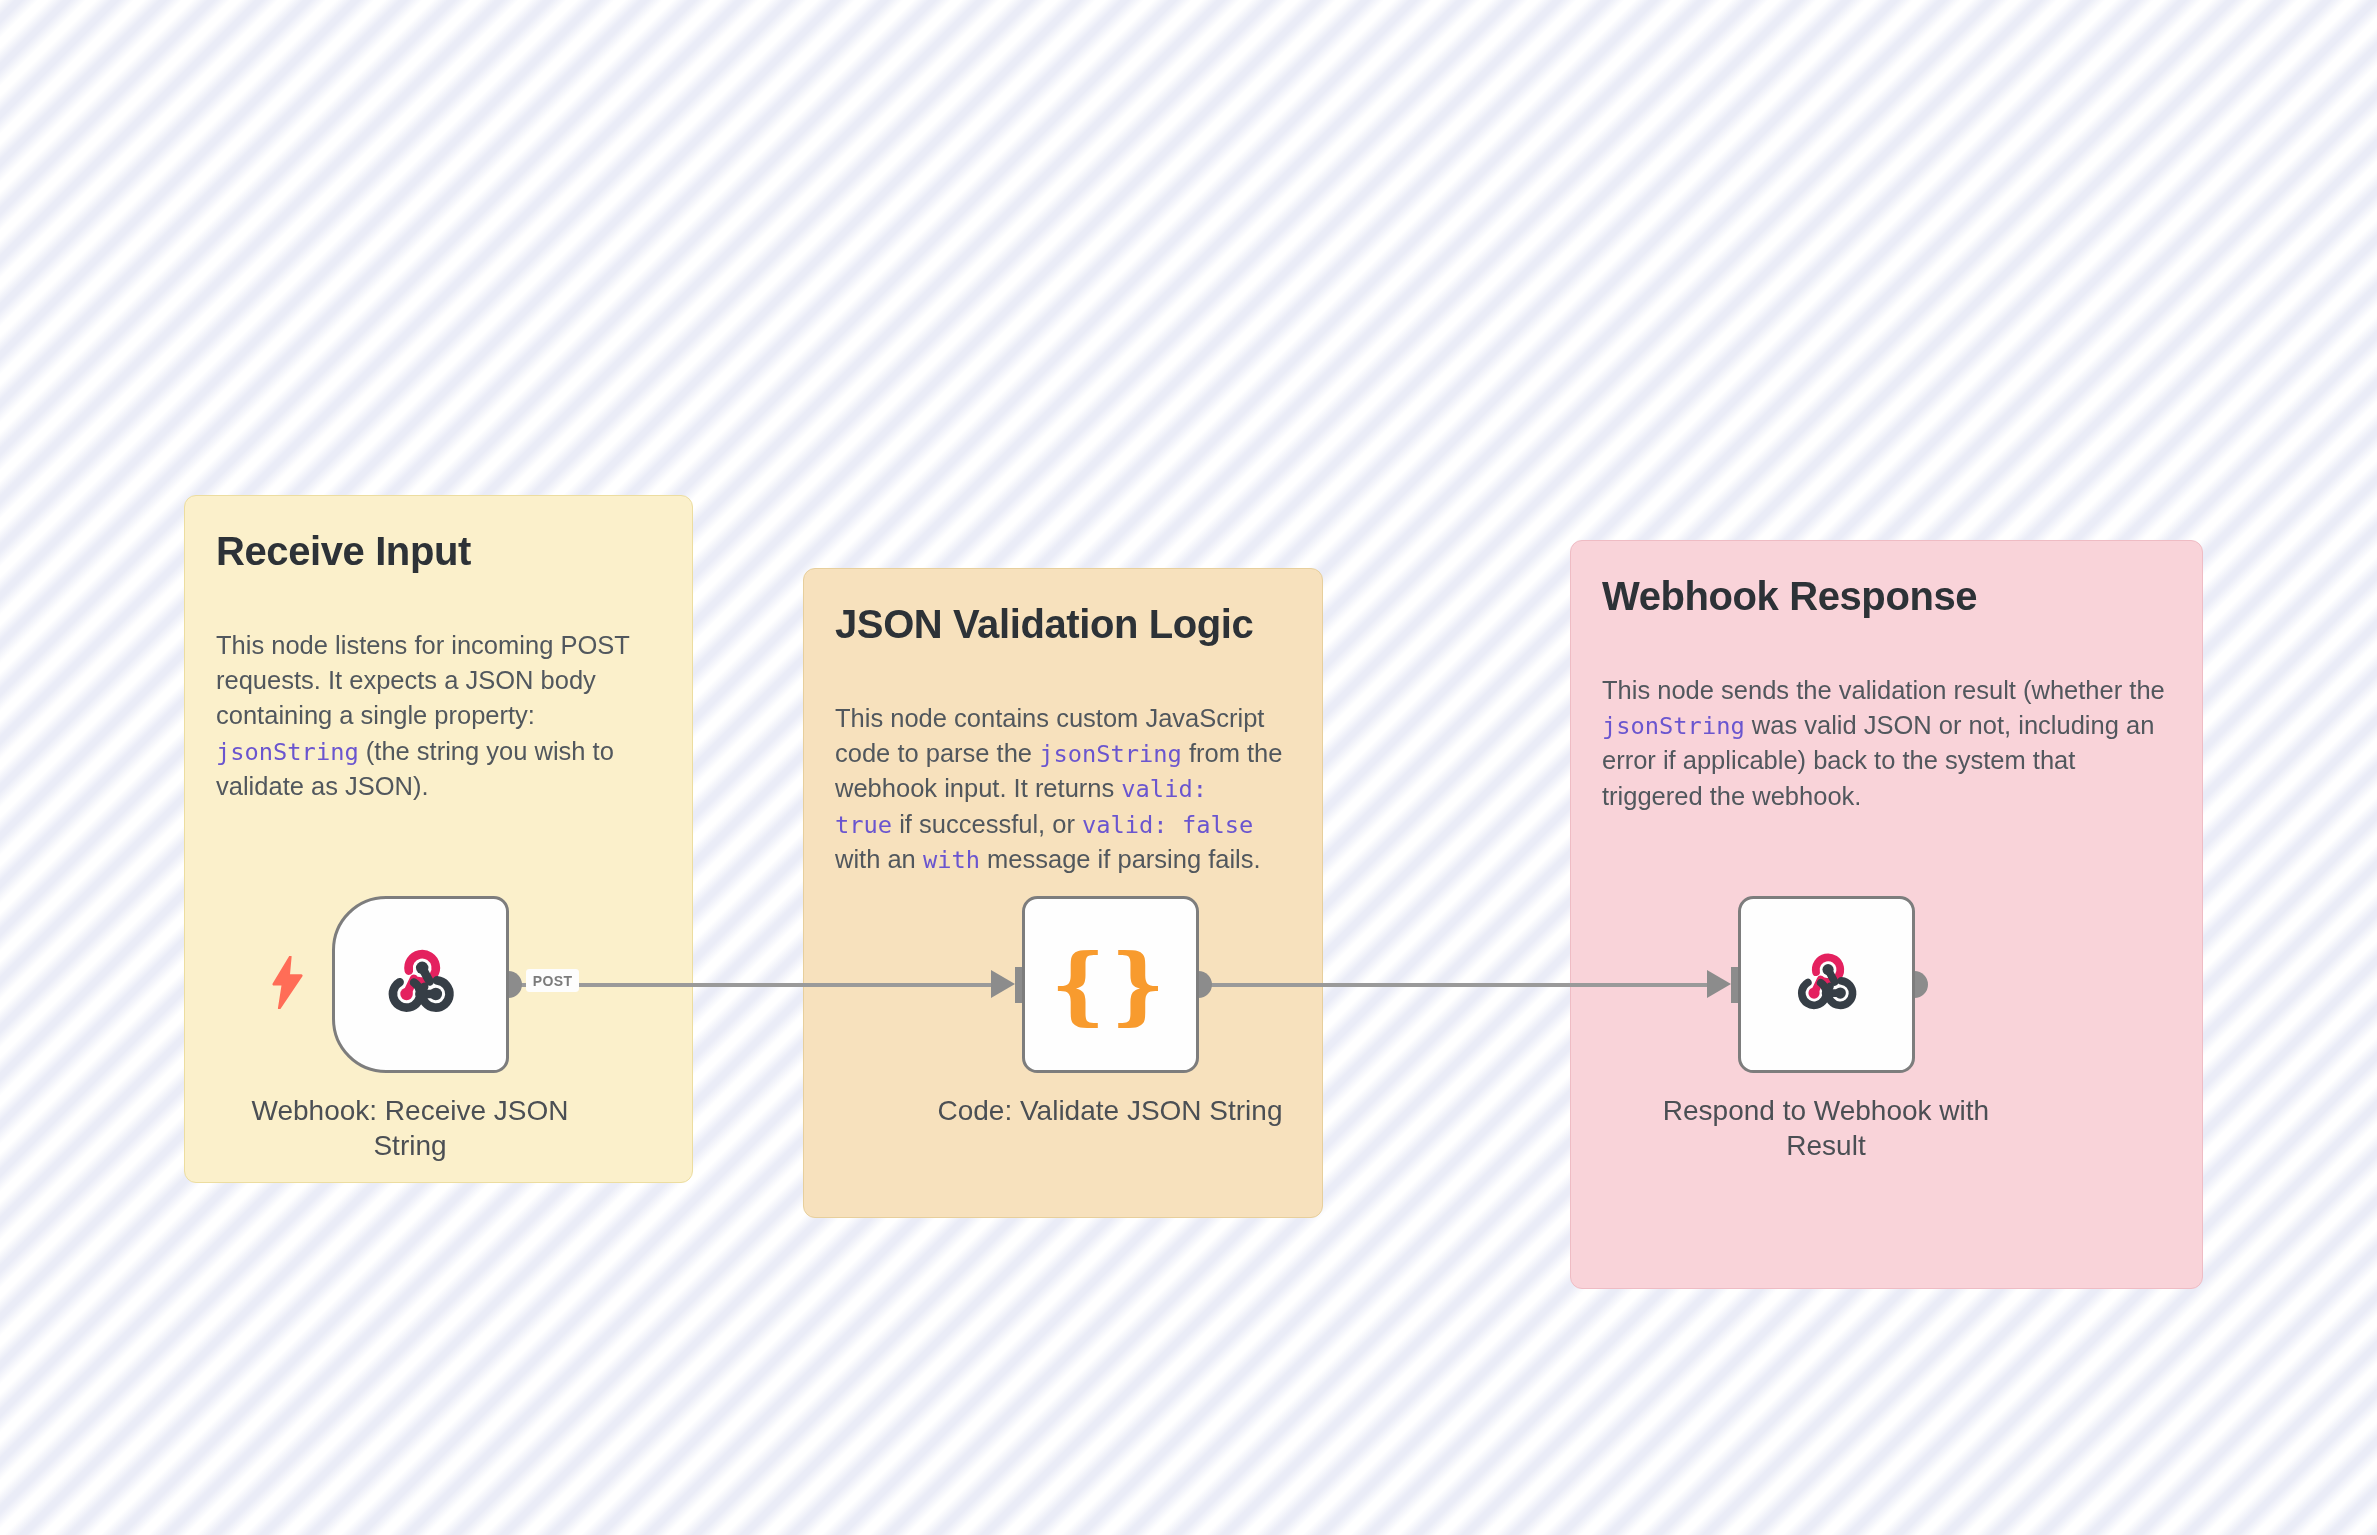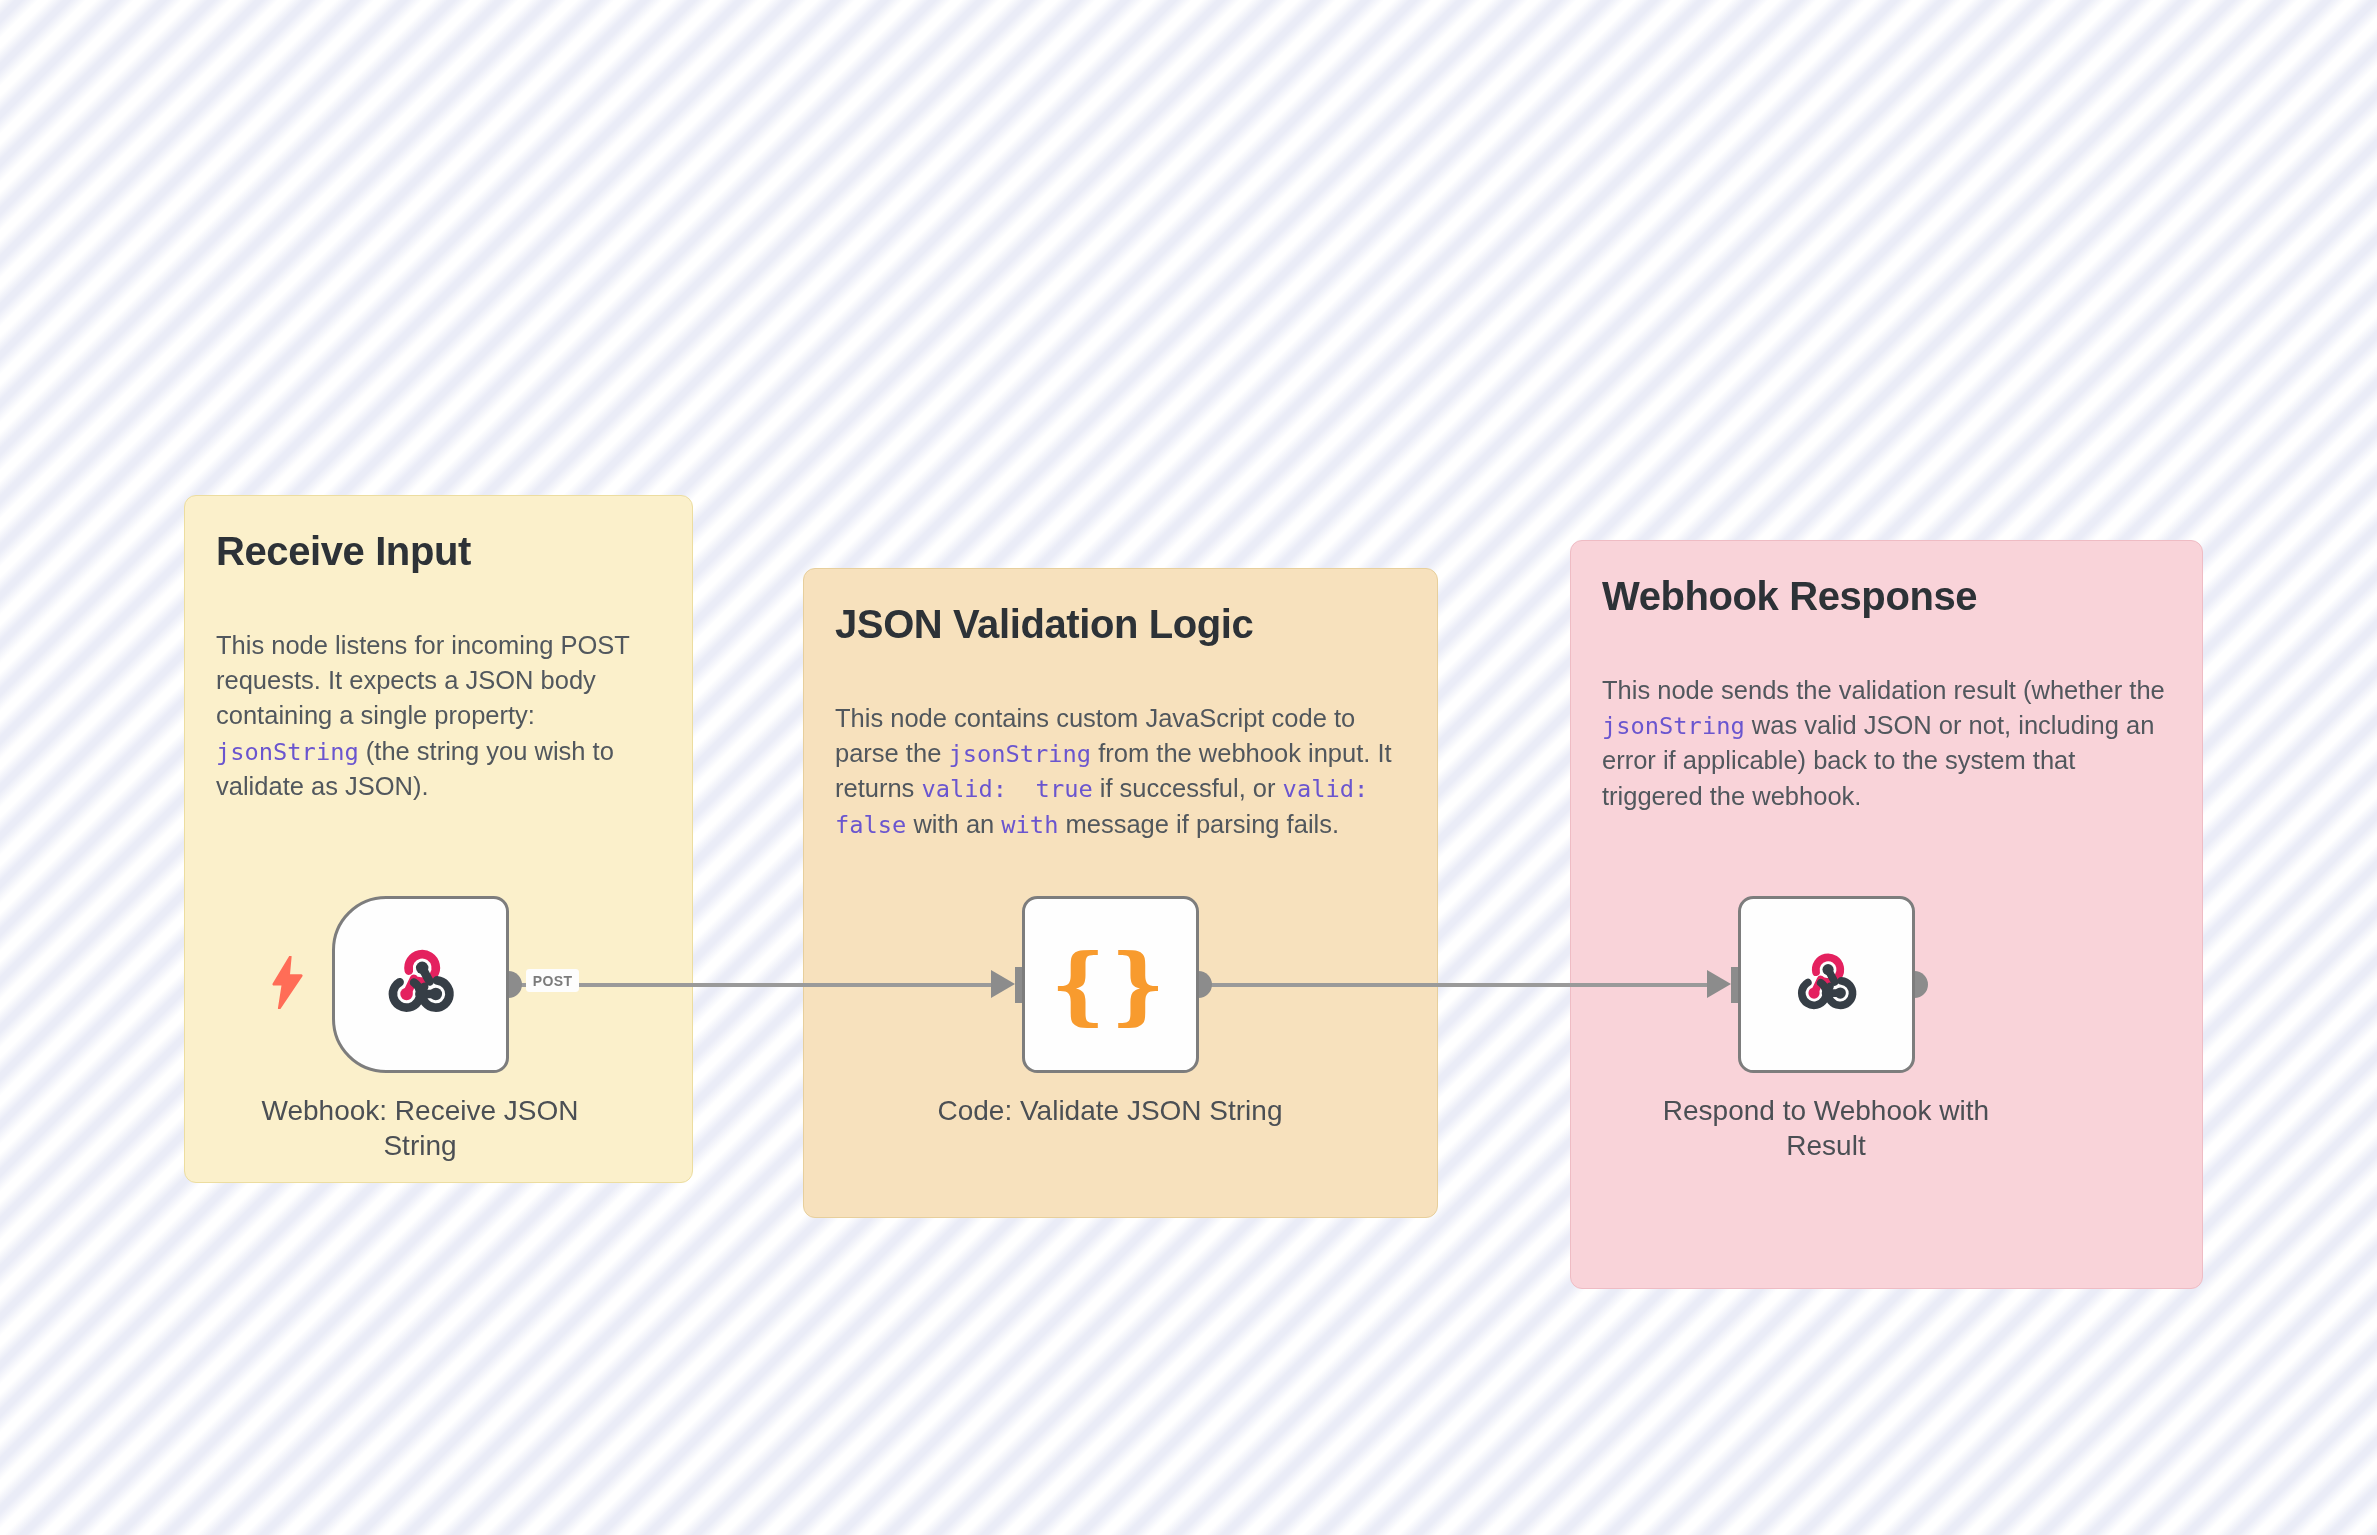--- a/index.html
+++ b/index.html
@@ -23,21 +23,21 @@
     font-weight:700;color:#2d3237;letter-spacing:-0.4px;
   }
   .sticky .note-body{
     font-size:25.5px;line-height:1.38;color:#51575d;
   }
   .note-body code{
     font-family:"DejaVu Sans Mono","Liberation Mono",monospace;
     font-size:0.93em;color:#6a55cf;white-space:pre-wrap;margin-top:29px;
   }
   #sticky-0{left:184px;top:495px;width:509px;height:688px;}
-  #sticky-1{left:803px;top:568px;width:635px;height:650px;}
+  #sticky-1{left:803px;top:568px;width:520px;height:650px;}
   #sticky-2{left:1570px;top:540px;width:633px;height:749px;}
 
   
   .wire{position:absolute;height:4.3px;background:#9a9a9a;top:983px;z-index:2;}
   #wire-0{left:509px;width:490px;}
   #wire-1{left:1199px;width:515px;}
   .port-out{
     position:absolute;width:27px;height:27px;border-radius:50%;
     background:#8c8c8c;top:971px;z-index:5;
   }
@@ -65,21 +65,21 @@
     background:#fefefe;border:3.4px solid #7d7d7d;border-radius:15.3px;
     display:flex;align-items:center;justify-content:center;z-index:6;
   }
   #node-0{left:332px;top:896px;border-radius:54px 15.3px 15.3px 54px;}
   #node-1{left:1022px;top:896px;}
   #node-2{left:1738px;top:896px;}
   .node-label{
     position:absolute;top:1093px;width:374px;z-index:6;
     text-align:center;font-size:28px;line-height:1.26;color:#4b4f54;
   }
-  #label-0{left:233px;} #label-1{left:923px;} #label-2{left:1639px;}
+  #label-0{left:223px;} #label-1{left:923px;} #label-2{left:1639px;}
 
   .code-braces{
     font-family:"DejaVu Serif","Liberation Serif",serif;
     font-weight:bold;font-size:85px;color:#f89b2e;
     letter-spacing:5.1px;line-height:1;user-select:none;
   }
   .bolt{position:absolute;left:272px;top:956px;z-index:6;}
 </style>
 </head>
 <body>

